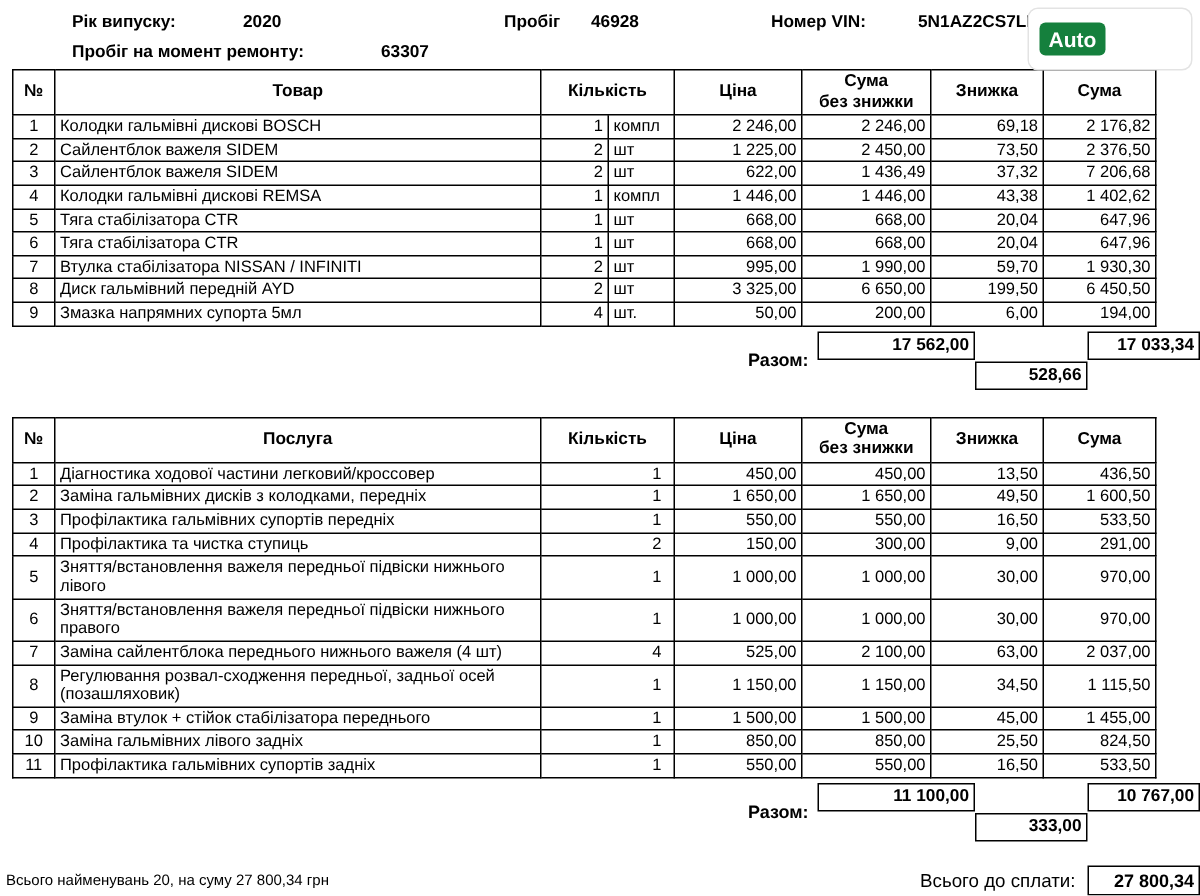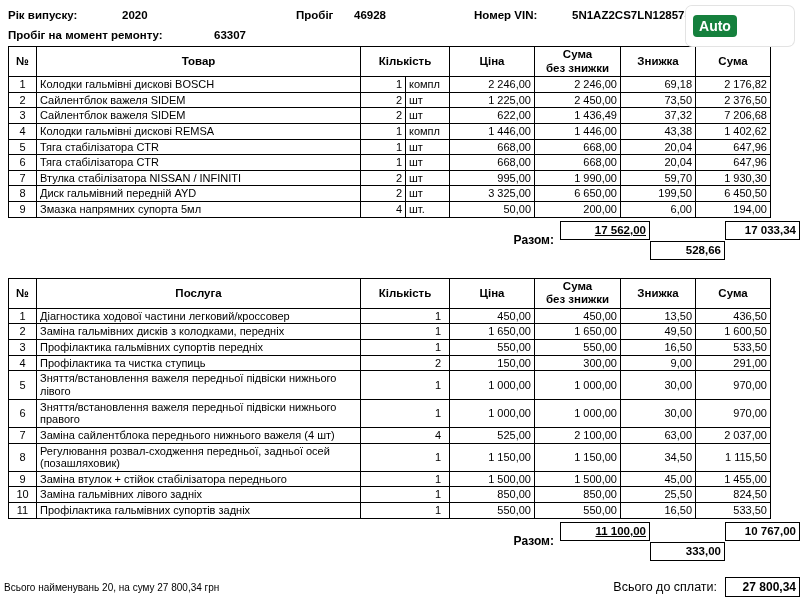--- a/index.html
+++ b/index.html
@@ -39,21 +39,21 @@
     height: 20px;
   }
   .hdr-lbl {
     font-weight: bold;
     font-size: 11.5px;
   }
   .hdr-val {
     font-weight: bold;
     font-size: 11.5px;
   }
-  .abs { position: absolute; white-space: nowrap; }
+  .abs { position: absolute; white-space: nowrap; margin-left: 40px; }
 
   
   .logo {
     position: absolute;
     right: 6px;
     top: 6px;
     width: 108px;
     height: 40px;
     border-radius: 6px;
     background: #ffffff;
@@ -156,21 +156,21 @@
     font-weight: bold;
     font-size: 11.5px;
     text-align: right;
     padding: 2px 3px;
     box-sizing: border-box;
     height: 19px;
     display: flex;
     align-items: center;
     justify-content: flex-end;
   }
-  .w-sum0 { width: 90px; text-decoration: underline; }
+  .w-sum0 { width: 105px; }
   .w-disc { width: 75px; margin-top: 20px; }
   .w-sum  { width: 75px; }
 
   .grand {
     display: flex;
     justify-content: flex-end;
     align-items: center;
     margin-top: 16px;
   }
   .grand .lbl {

